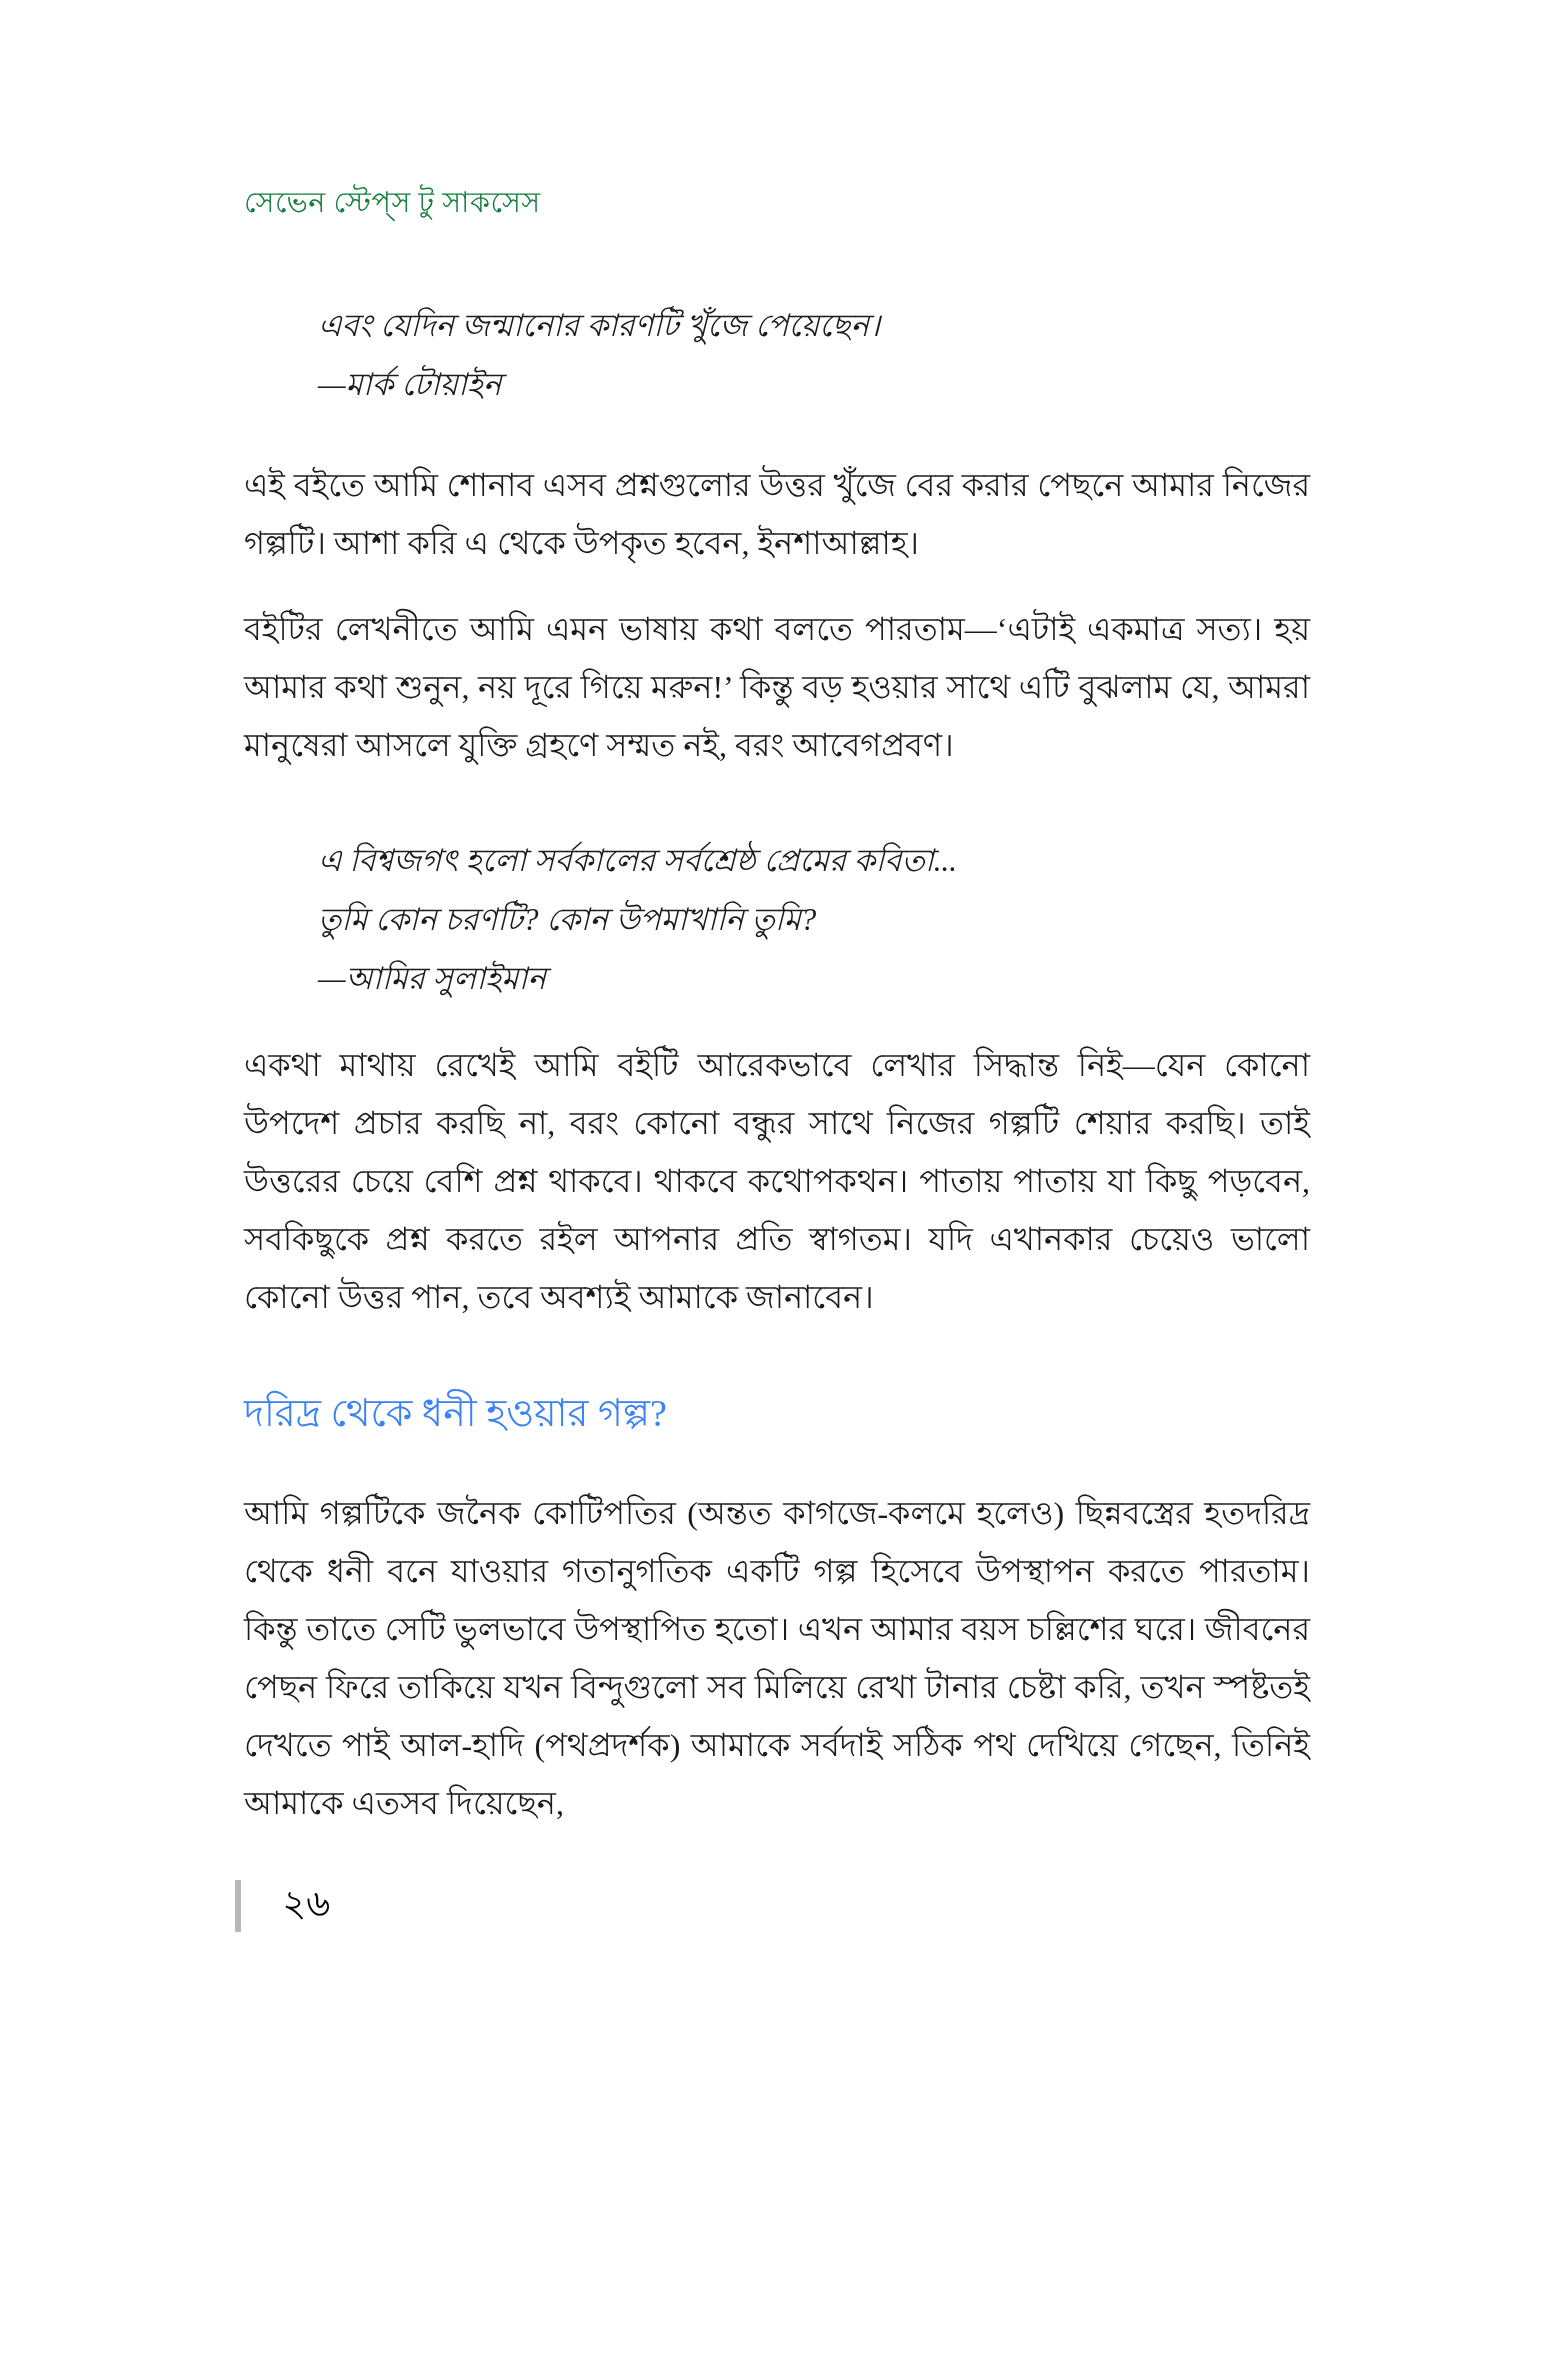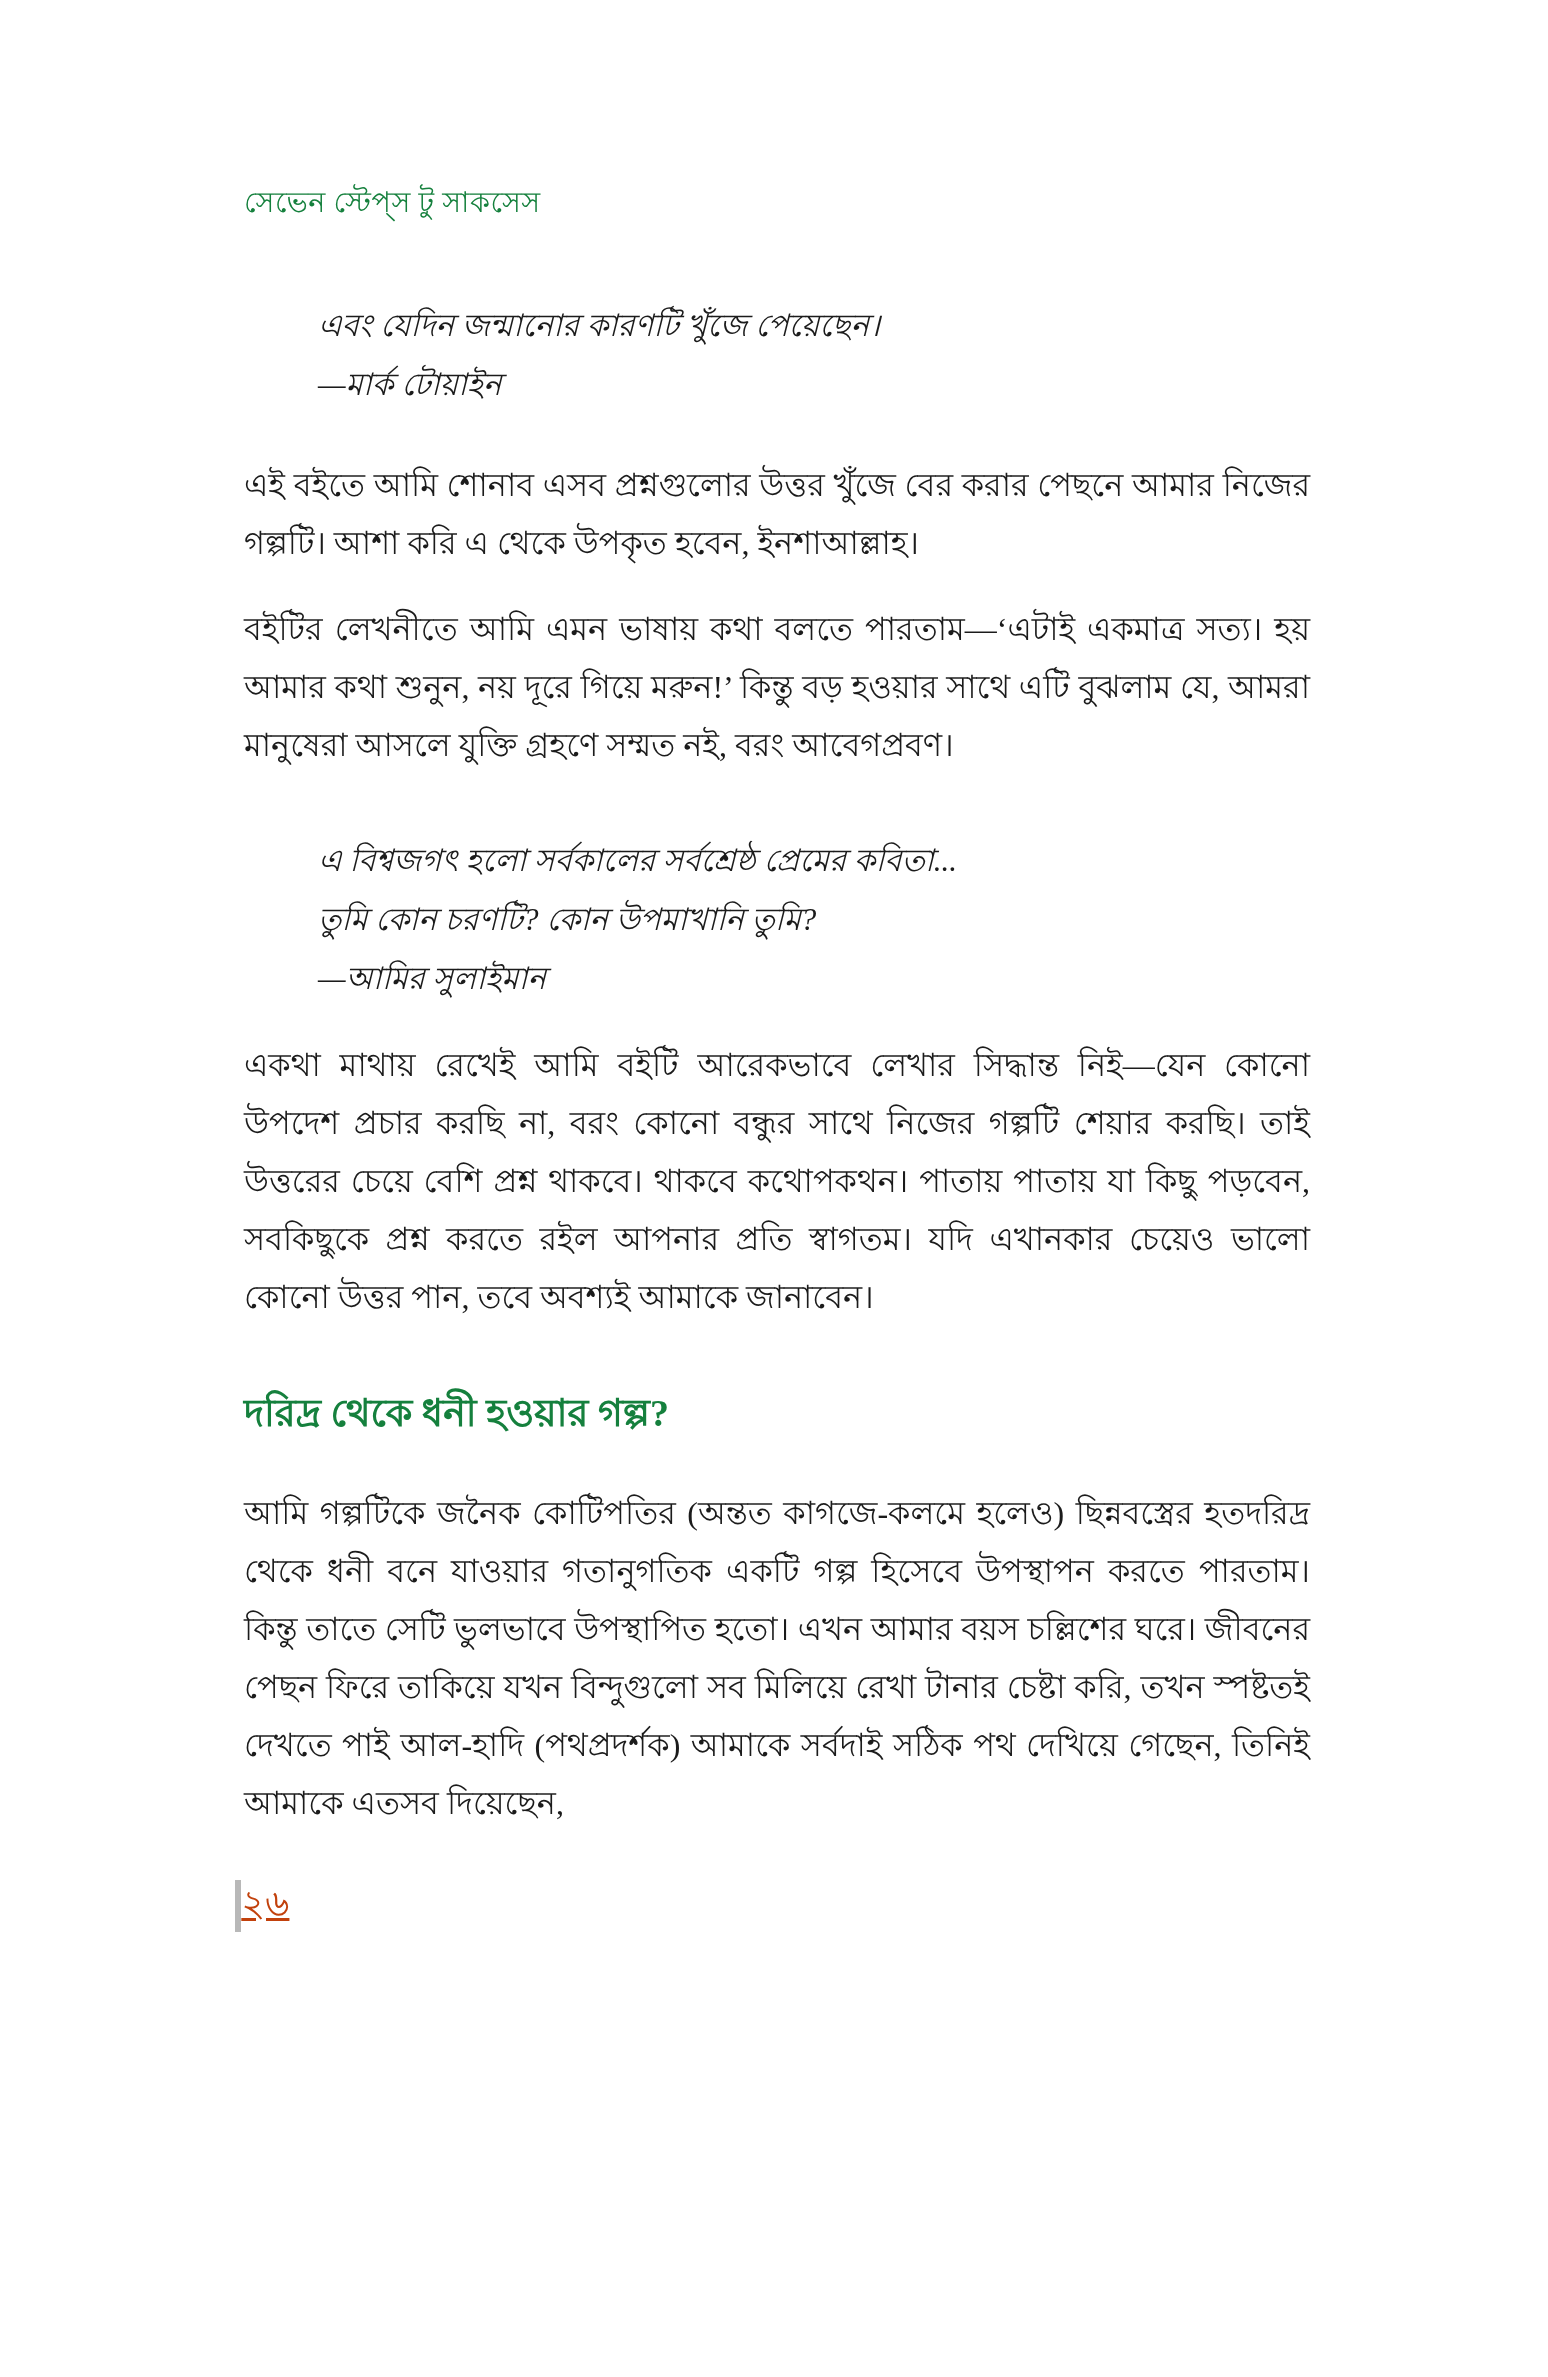--- a/index.html
+++ b/index.html
@@ -41,41 +41,41 @@
   .quote-1 { margin-bottom: 42px; }
   .quote-2 { margin-top: 57px; margin-bottom: 28px; font-family: Liberation Serif, serif; }
   .body-para {
     font-size: 32px;
     line-height: 58px;
     text-align: justify;
     margin-bottom: 28px;
   }
   .section-heading {
     font-size: 38px;
-    font-weight: bold;
+    font-weight: normal;
     margin-top: 57px;
     margin-bottom: 37px;
-    color: #15803d;
+    color: #3b82f6;
   }
   .page-footer {
     display: flex;
     align-items: center;
     margin-top: 42px;
     margin-left: -9.2px;
   }
   .footer-bar {
     display: inline-block;
     width: 6.5px;
     height: 52px;
     background: #b8b8b8;
   }
   .page-number {
     font-size: 37px;
-    color: #c2410c;
-    text-decoration: underline;
+    margin-left: 41px;
+    color: #000000;
   }
 </style>
 </head>
 <body>
 
 <div class="page">
 
   <div class="running-header">সেভেন স্টেপ্‌স টু সাকসেস</div>
 
   <div class="quote quote-1">

